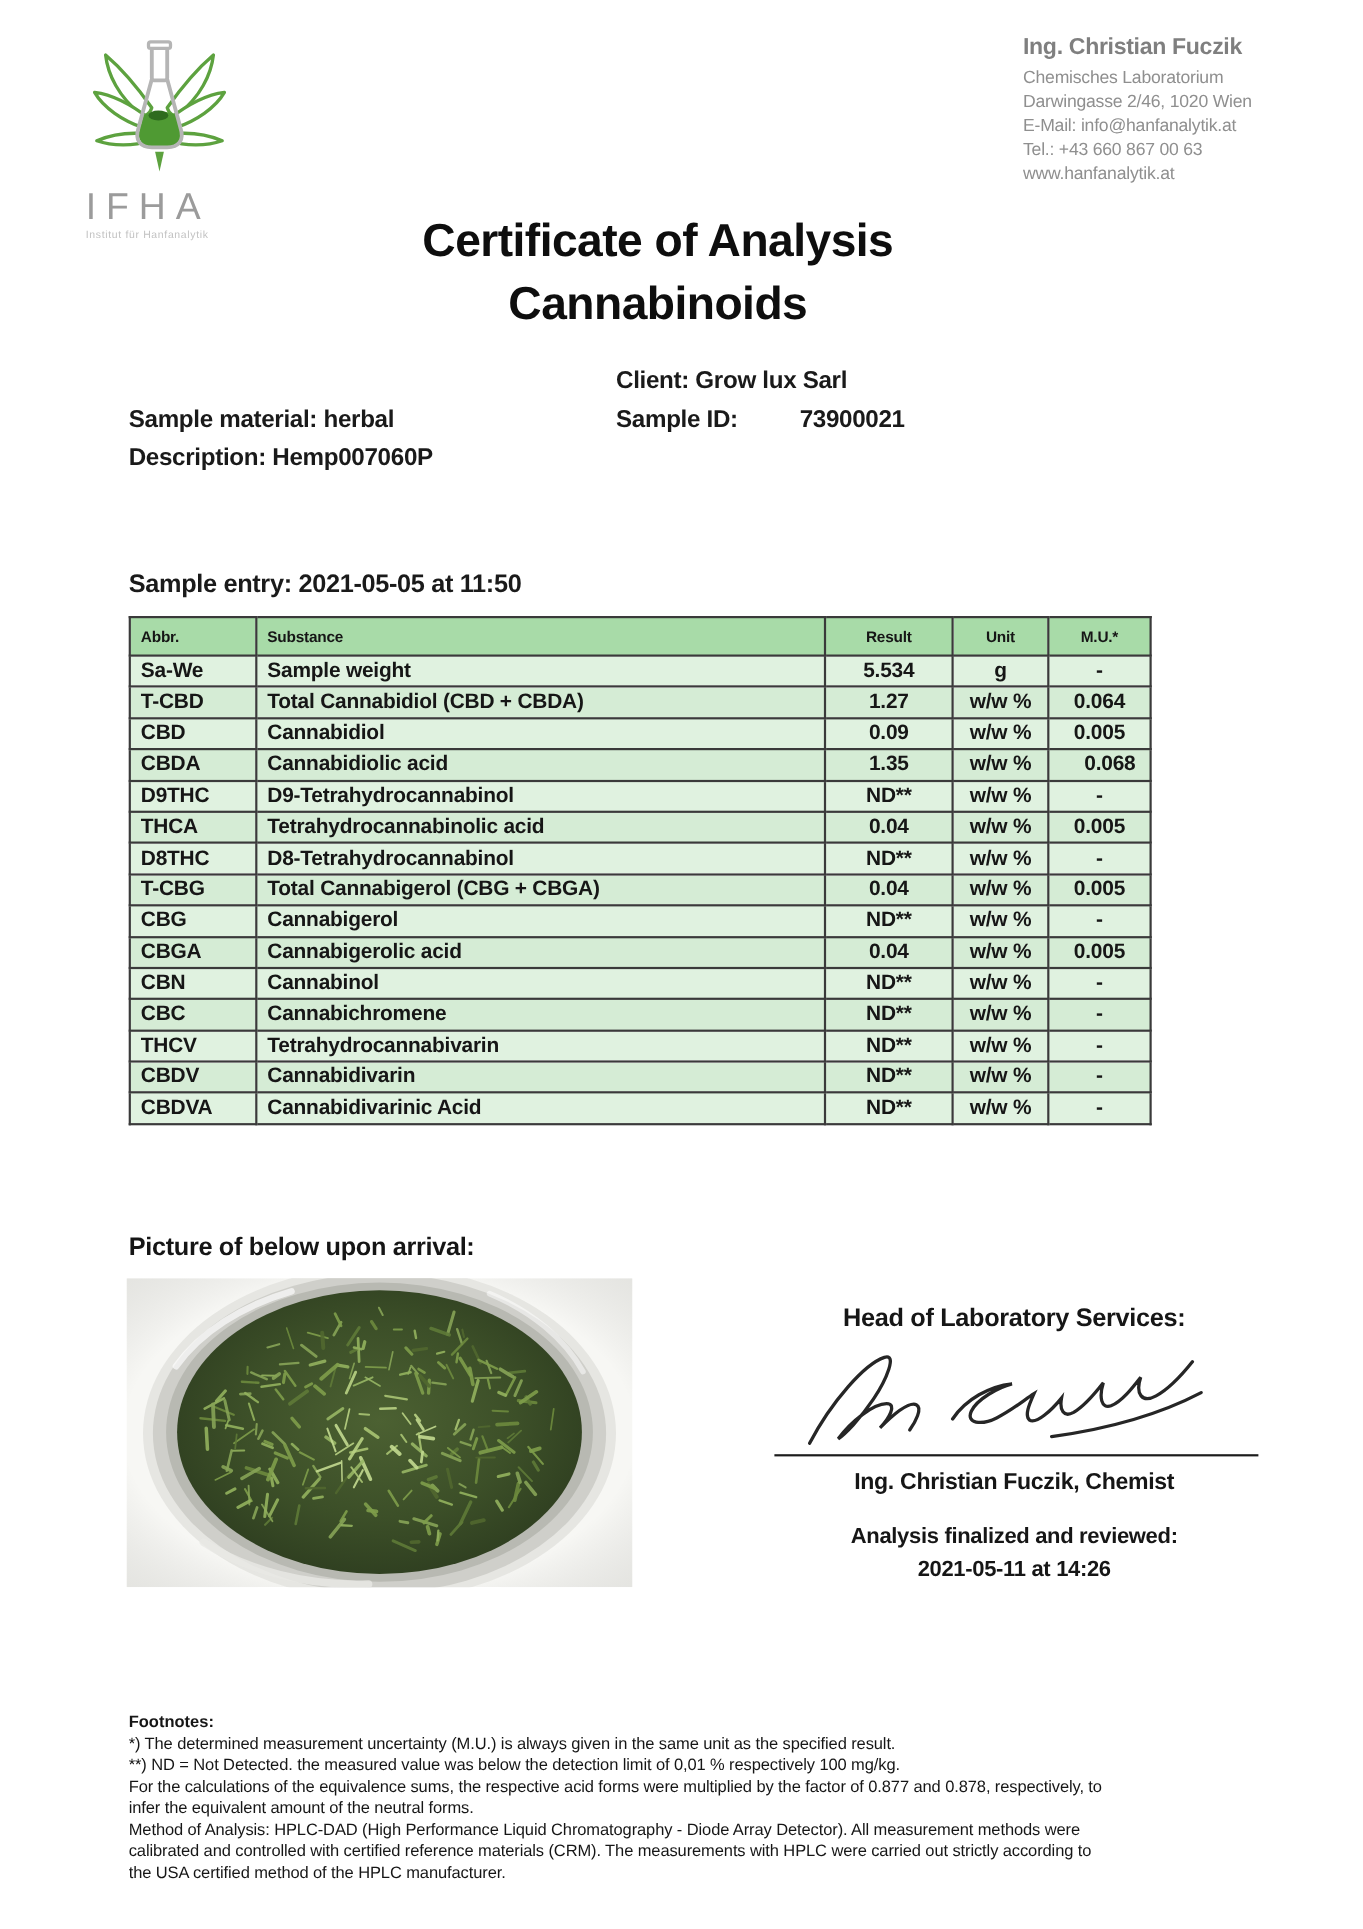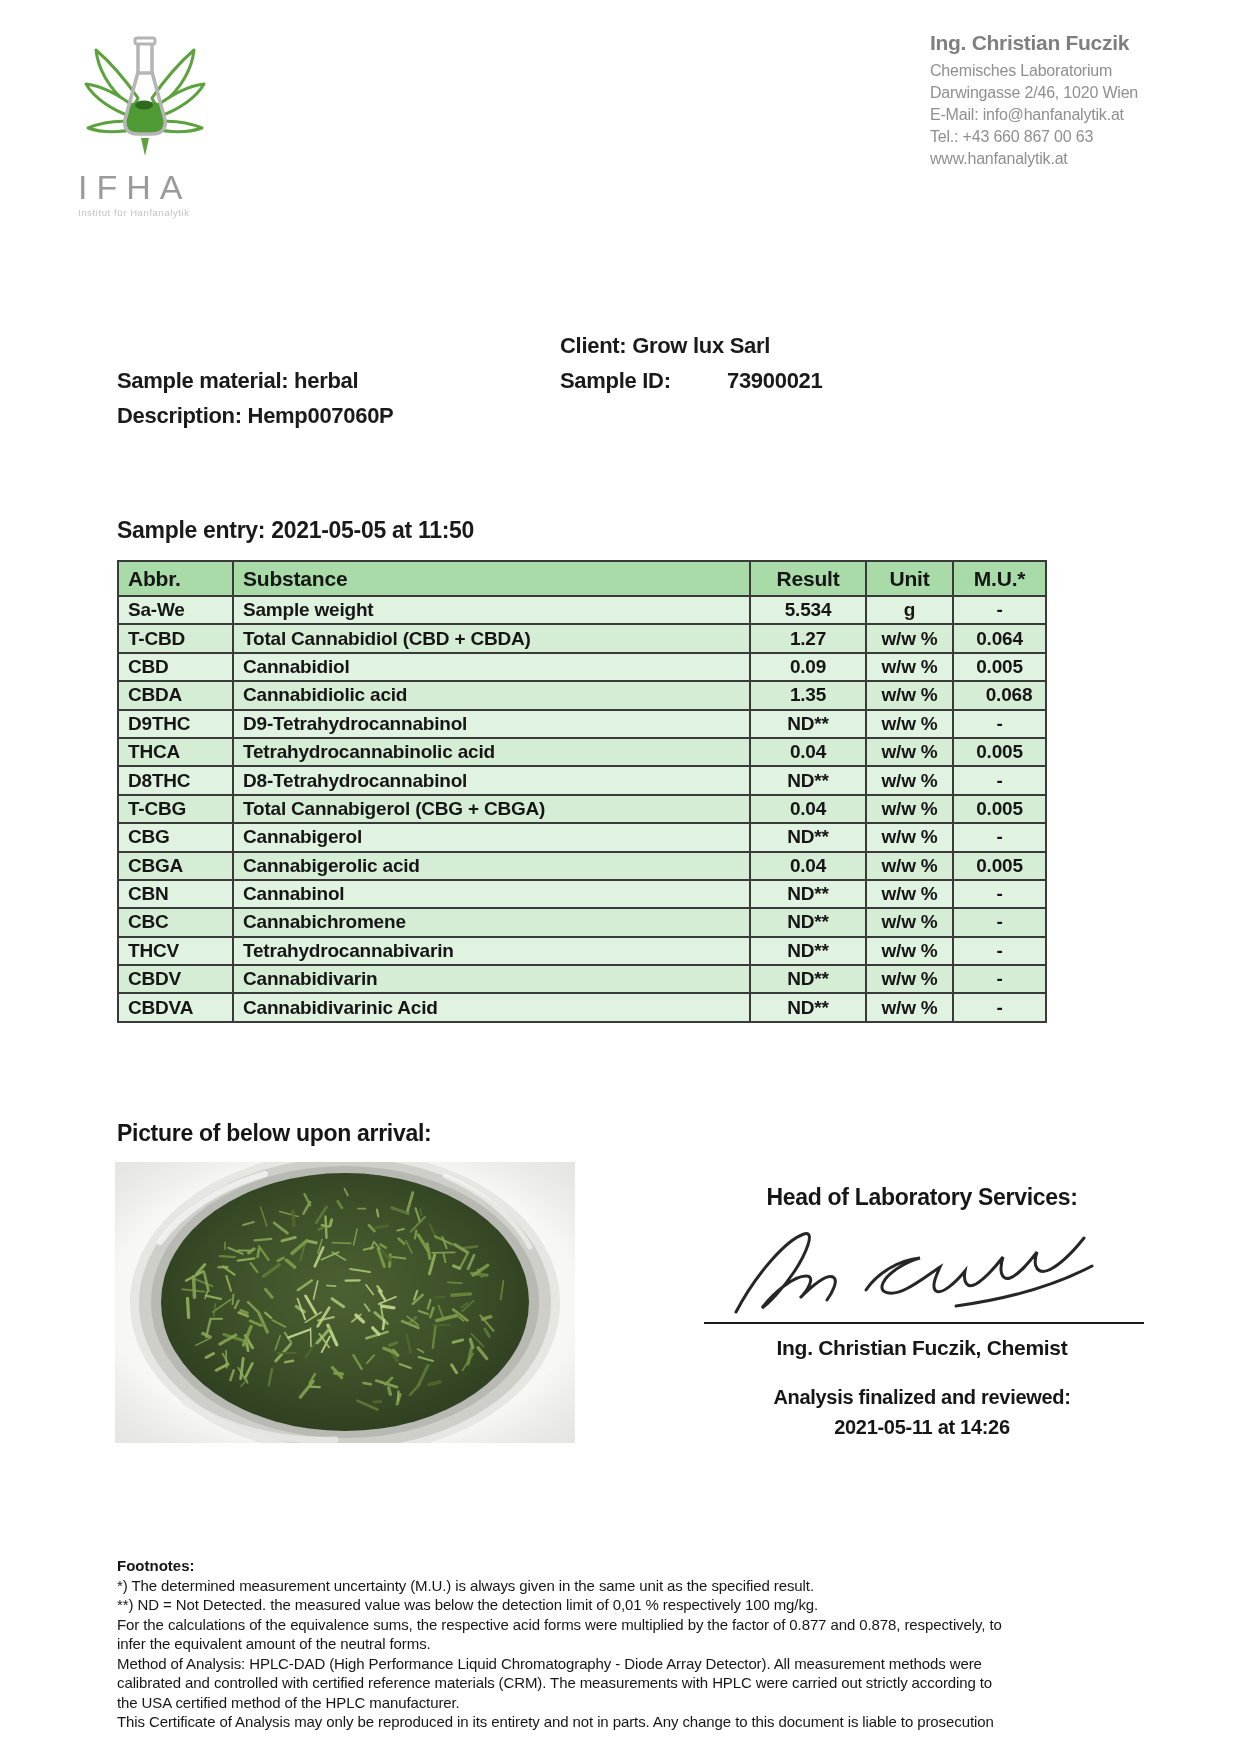--- a/index.html
+++ b/index.html
@@ -24,21 +24,21 @@
   .doc-title{left:140px; top:190px; width:916px; text-align:center;
     font-size:42px; line-height:57px; font-weight:700; color:#0e0e0e; letter-spacing:-.5px;}
 
   
   .info{font-size:22px; font-weight:700; letter-spacing:-.3px; color:#1a1a1a; white-space:nowrap;}
 
   
   .results{left:117px; top:560px; width:928px; border-collapse:collapse; table-layout:fixed;
     font-size:19px; letter-spacing:-.2px;}
   .results th,.results td{border:2px solid #3a3a3a; overflow:hidden; white-space:nowrap;}
-  .results th{height:33px; font-size:21px; font-weight:700; text-align:left; padding:0 0 0 9px;}
+  .results th{height:33px; font-size:14px; font-weight:700; text-align:left; padding:0 0 0 9px;}
   .results th.num{text-align:center; padding:0;}
   .results td{height:26.4px; font-weight:600; padding:0 0 0 9px;}
   .results td.num{text-align:center; padding:0; font-weight:600;}
   .results td.col-substance{}
 
   
   .section-label{font-size:23px; font-weight:700; letter-spacing:-.3px; color:#151515; white-space:nowrap;}
   .sig-col{left:702px; top:1172px; width:440px; height:300px;}
   .sig-col > div{position:absolute; width:100%; text-align:center; white-space:nowrap;}
   .sig-heading{top:12px; font-size:23px; font-weight:700; letter-spacing:-.3px;}
@@ -82,20 +82,24 @@
     <div class="contact-name">Ing. Christian Fuczik</div>
     <div id="contact-lines">
         <div class="contact-line">Chemisches Laboratorium</div>
         <div class="contact-line">Darwingasse 2/46, 1020 Wien</div>
         <div class="contact-line">E-Mail: info@hanfanalytik.at</div>
         <div class="contact-line">Tel.: +43 660 867 00 63</div>
         <div class="contact-line">www.hanfanalytik.at</div>
       </div>
   </div>
 
+  <div class="abs doc-title">
+    <div>Certificate of Analysis</div>
+    <div>Cannabinoids</div>
+  </div>
 
   <div class="abs info" style="left:560px; top:333px;">Client: Grow lux Sarl</div>
   <div class="abs info" style="left:117px; top:368px;">Sample material: herbal</div>
   <div class="abs info" style="left:560px; top:368px;">Sample ID:</div>
   <div class="abs info" style="left:727px; top:368px;">73900021</div>
   <div class="abs info" style="left:117px; top:403px;">Description: Hemp007060P</div>
   <div class="abs info" style="left:117px; top:517px; font-size:23px;">Sample entry: 2021-05-05 at 11:50</div>
 
   <table class="abs results">
     <colgroup>
@@ -482,17 +486,16 @@
   <div class="abs footnotes">
     <div class="footnotes-heading">Footnotes:</div>
     <div id="footnote-lines">
         <div class="footnote-line">*) The determined measurement uncertainty (M.U.) is always given in the same unit as the specified result.</div>
         <div class="footnote-line">**) ND = Not Detected. the measured value was below the detection limit of 0,01 % respectively 100 mg/kg.</div>
         <div class="footnote-line">For the calculations of the equivalence sums, the respective acid forms were multiplied by the factor of 0.877 and 0.878, respectively, to</div>
         <div class="footnote-line">infer the equivalent amount of the neutral forms.</div>
         <div class="footnote-line">Method of Analysis: HPLC-DAD (High Performance Liquid Chromatography - Diode Array Detector). All measurement methods were</div>
         <div class="footnote-line">calibrated and controlled with certified reference materials (CRM). The measurements with HPLC were carried out strictly according to</div>
         <div class="footnote-line">the USA certified method of the HPLC manufacturer.</div>
-        <div class="footnote-line">This Certificate of Analysis may only be reproduced in its entirety and not in parts. Any change to this document is liable to prosecution</div>
       </div>
   </div>
 
 </div>
 
 </body></html>

